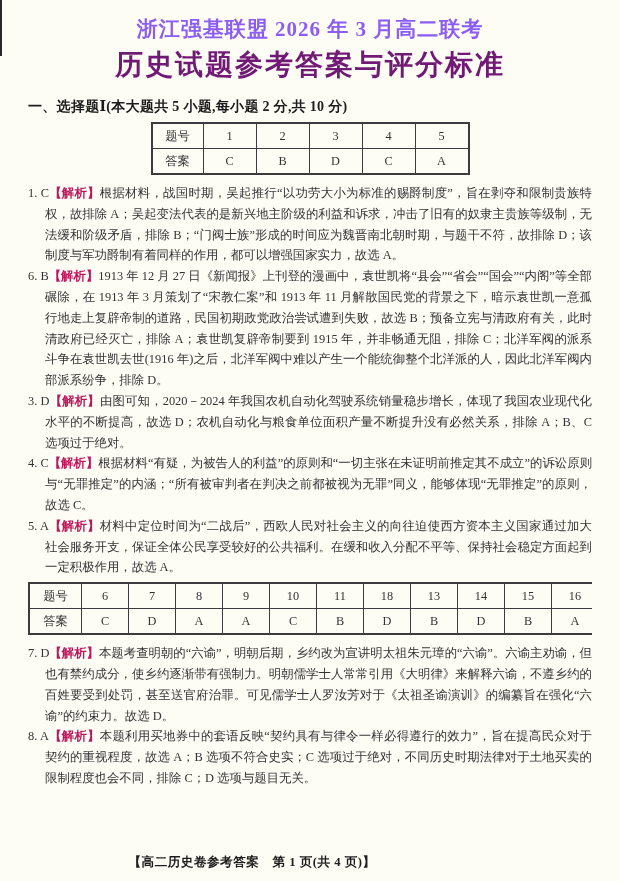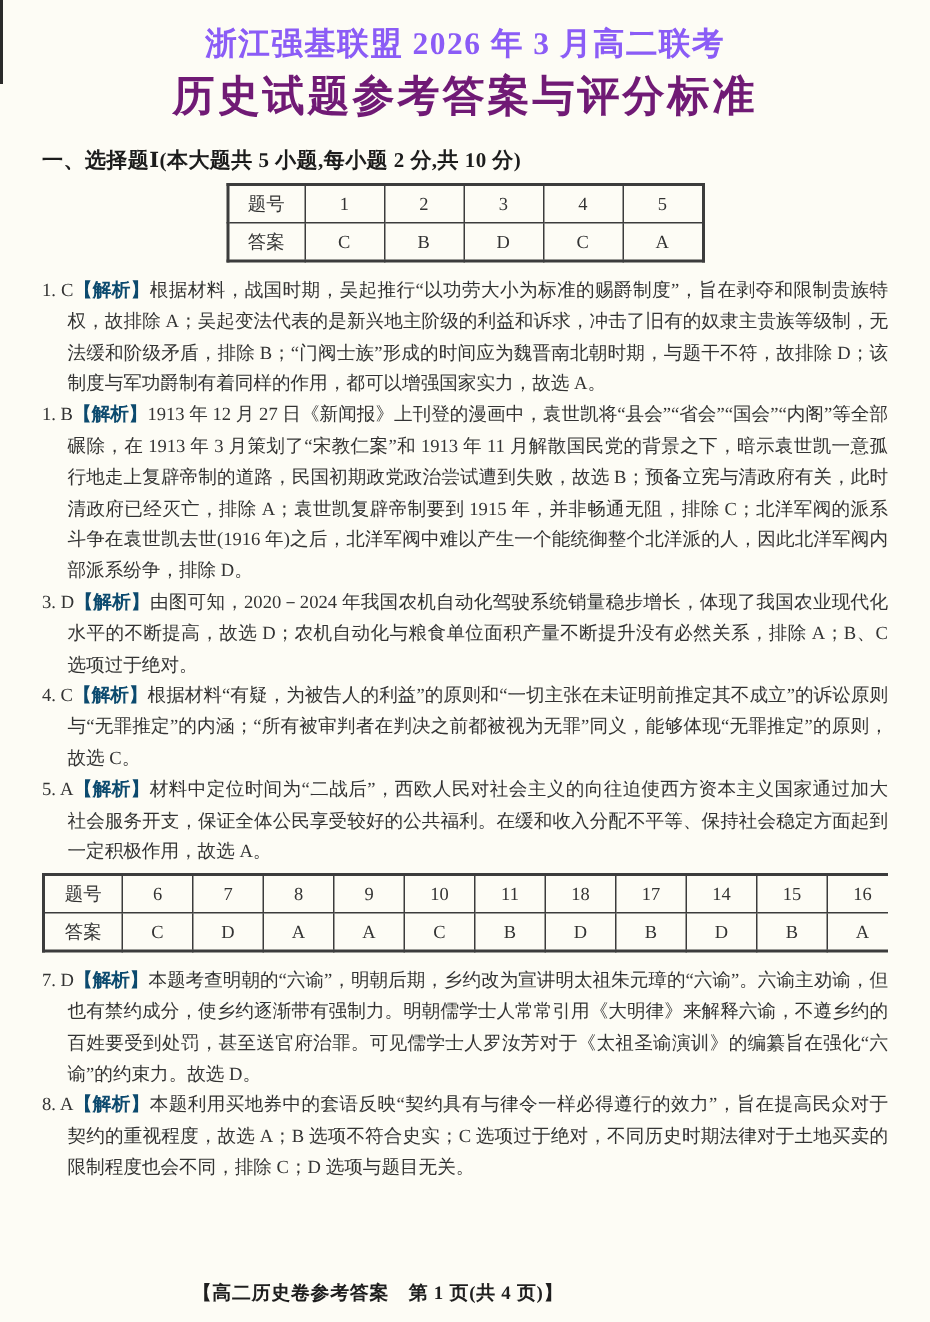--- a/index.html
+++ b/index.html
@@ -29,21 +29,21 @@
   table.t1 td{width:48px;}
   table.t1 td.lbl{width:46px;}
   table.t2{width:557px;}
   table.t2 td{width:42px;}
   table.t2 td.lbl{width:47px;}
   .exps{margin:0 0 4px;}
   .exps p{
     margin:0;font-size:12.4px;line-height:20.8px;text-align:justify;
     padding-left:17px;text-indent:-17px;color:#333;
   }
-  .exps p b{font-weight:bold;color:#0c4a6e;}
+  .exps p b{font-weight:bold;color:#be185d;}
   .content{height:842px;overflow:hidden;}
   .footer{
     position:absolute;left:0;bottom:10px;width:504px;text-align:center;
     font-size:12.6px;font-weight:bold;color:#1e1e1e;letter-spacing:.5px;
   }
 </style>
 </head>
 <body>
 
 <div class="page">
@@ -68,38 +68,38 @@
             <td>C</td>
             <td>B</td>
             <td>D</td>
             <td>C</td>
             <td>A</td>
           </tr>
         </tbody>
     </table>
     <div class="exps" id="exps1">
         <p><span>1. C</span><b>【解析】</b><span>根据材料，战国时期，吴起推行“以功劳大小为标准的赐爵制度”，旨在剥夺和限制贵族特权，故排除 A；吴起变法代表的是新兴地主阶级的利益和诉求，冲击了旧有的奴隶主贵族等级制，无法缓和阶级矛盾，排除 B；“门阀士族”形成的时间应为魏晋南北朝时期，与题干不符，故排除 D；该制度与军功爵制有着同样的作用，都可以增强国家实力，故选 A。</span></p>
-        <p><span>1. B</span><b>【解析】</b><span>1913 年 12 月 27 日《新闻报》上刊登的漫画中，袁世凯将“县会”“省会”“国会”“内阁”等全部碾除，在 1913 年 3 月策划了“宋教仁案”和 1913 年 11 月解散国民党的背景之下，暗示袁世凯一意孤行地走上复辟帝制的道路，民国初期政党政治尝试遭到失败，故选 B；预备立宪与清政府有关，此时清政府已经灭亡，排除 A；袁世凯复辟帝制要到 1915 年，并非畅通无阻，排除 C；北洋军阀的派系斗争在袁世凯去世(1916 年)之后，北洋军阀中难以产生一个能统御整个北洋派的人，因此北洋军阀内部派系纷争，排除 D。</span></p>
+        <p><span>6. B</span><b>【解析】</b><span>1913 年 12 月 27 日《新闻报》上刊登的漫画中，袁世凯将“县会”“省会”“国会”“内阁”等全部碾除，在 1913 年 3 月策划了“宋教仁案”和 1913 年 11 月解散国民党的背景之下，暗示袁世凯一意孤行地走上复辟帝制的道路，民国初期政党政治尝试遭到失败，故选 B；预备立宪与清政府有关，此时清政府已经灭亡，排除 A；袁世凯复辟帝制要到 1915 年，并非畅通无阻，排除 C；北洋军阀的派系斗争在袁世凯去世(1916 年)之后，北洋军阀中难以产生一个能统御整个北洋派的人，因此北洋军阀内部派系纷争，排除 D。</span></p>
         <p><span>3. D</span><b>【解析】</b><span>由图可知，2020－2024 年我国农机自动化驾驶系统销量稳步增长，体现了我国农业现代化水平的不断提高，故选 D；农机自动化与粮食单位面积产量不断提升没有必然关系，排除 A；B、C 选项过于绝对。</span></p>
         <p><span>4. C</span><b>【解析】</b><span>根据材料“有疑，为被告人的利益”的原则和“一切主张在未证明前推定其不成立”的诉讼原则与“无罪推定”的内涵；“所有被审判者在判决之前都被视为无罪”同义，能够体现“无罪推定”的原则，故选 C。</span></p>
         <p><span>5. A</span><b>【解析】</b><span>材料中定位时间为“二战后”，西欧人民对社会主义的向往迫使西方资本主义国家通过加大社会服务开支，保证全体公民享受较好的公共福利。在缓和收入分配不平等、保持社会稳定方面起到一定积极作用，故选 A。</span></p>
       </div>
 
     <table class="ans t2">
       <tbody id="table2-body">
           <tr>
             <td class="lbl">题号</td>
             <td>6</td>
             <td>7</td>
             <td>8</td>
             <td>9</td>
             <td>10</td>
             <td>11</td>
             <td>18</td>
-            <td>17</td>
+            <td>13</td>
             <td>14</td>
             <td>15</td>
             <td>16</td>
           </tr>
           <tr>
             <td class="lbl">答案</td>
             <td>C</td>
             <td>D</td>
             <td>A</td>
             <td>A</td>

